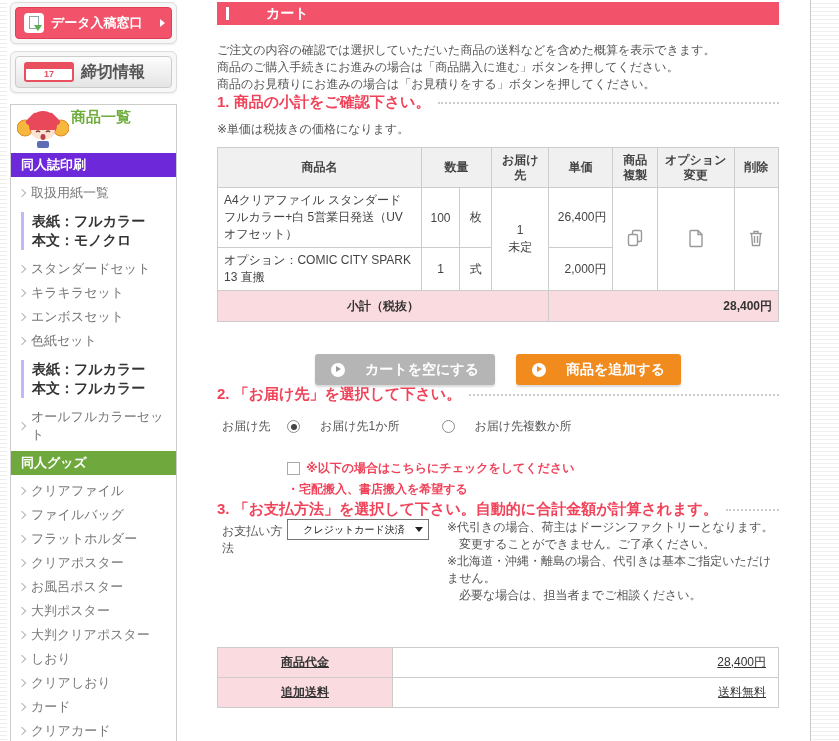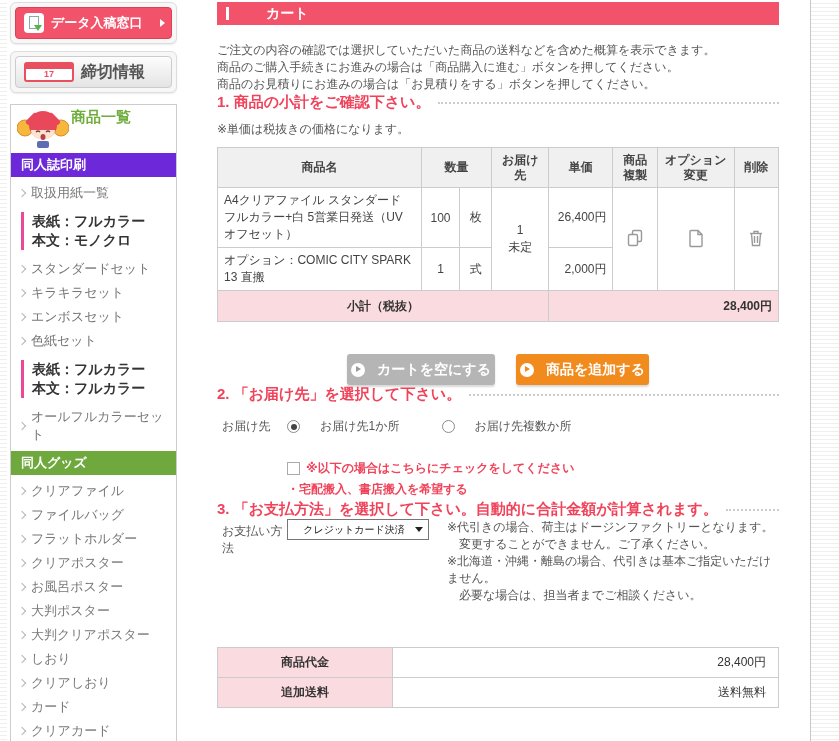--- a/index.html
+++ b/index.html
@@ -28,21 +28,21 @@
 
   .side-panel{margin-top:11px;background:#fff;border:1px solid #ccc;border-bottom:none;}
   .panel-header{display:flex;gap:2px;padding:3px 6px;height:42px;}
   .panel-header .title{color:#6fae3c;font-weight:bold;font-size:15px;}
   .banner{height:24px;line-height:24px;padding-left:10px;color:#fff;font-weight:bold;font-size:13px;}
   .banner.red{background:#6d28d9;}
   .banner.green{background:#6fa83c;}
   .side-list{padding:4px 0;}
   .side-link{display:flex;align-items:center;gap:6px;padding:3px 6px 3px 8px;font-size:13px;color:#777;cursor:pointer;}
   .chev{width:5px;height:5px;border-top:1px solid #b5b5b5;border-right:1px solid #b5b5b5;transform:rotate(45deg);flex:0 0 auto;}
-  .side-bold{border-left:3px solid #ec4899;margin:7px 8px 7px 10px;padding-left:8px;font-size:14px;font-weight:bold;color:#333;line-height:19px;}
+  .side-bold{border-left:3px solid #c4b5fd;margin:7px 8px 7px 10px;padding-left:8px;font-size:14px;font-weight:bold;color:#333;line-height:19px;}
 
   
   .mascot{width:52px;height:40px;position:relative;flex:0 0 auto;}
 
   
   .main{position:absolute;left:210px;top:2px;width:562px;}
   .page-title{background:#f2536a;height:23px;display:flex;align-items:center;padding-left:9px;}
   .page-title .bar{width:3px;height:13px;background:#fff;margin-right:6px;}
   .page-title .txt{color:#fff;font-weight:bold;font-size:14px;margin-left:31px;}
   .intro{margin-top:17px;font-size:12px;color:#555;line-height:17px;}
@@ -58,21 +58,21 @@
   td.c{text-align:center;}
   td.r{text-align:right;}
   td.name{line-height:17px;}
   td.dest{text-align:center;line-height:17px;}
   tr.row1{height:42px;}
   tr.row2{height:24px;}
   tr.subtotal td{background:#fadbdf;font-weight:bold;color:#333;height:22px;}
   .icon-btn{display:inline-block;cursor:pointer;line-height:0;}
 
   .btn-row{margin-top:32px;display:flex;justify-content:center;gap:21px;}
-  .cta{display:flex;align-items:center;gap:12px;height:31px;padding:0 4px;border-radius:3px;color:#fff;font-weight:bold;font-size:14px;cursor:pointer;box-shadow:0 2px 2px rgba(0,0,0,.15);}
+  .cta{display:flex;align-items:center;gap:20px;height:31px;padding:0 16px;border-radius:3px;color:#fff;font-weight:bold;font-size:14px;cursor:pointer;box-shadow:0 2px 2px rgba(0,0,0,.15);}
   .cta.gray{background:#b5b5b5;}
   .cta.orange{background:#f28b1e;}
   .play-icon{width:14px;height:14px;border-radius:50%;background:#fff;position:relative;flex:0 0 auto;}
   .play-icon:after{content:"";position:absolute;left:5px;top:3.5px;width:0;height:0;border-top:3.5px solid transparent;border-bottom:3.5px solid transparent;}
   .cta.gray .play-icon:after{border-left:5px solid #9a9a9a;}
   .cta.orange .play-icon:after{border-left:5px solid #f28b1e;}
 
   .sec2{margin-top:47px;}
   .form-row{display:flex;align-items:center;margin-top:14px;font-size:12px;color:#555;}
   .form-label{width:65px;padding-left:5px;flex:0 0 auto;}
@@ -86,21 +86,21 @@
 
   .sec3{margin-top:46px;}
   .pay-row{display:flex;align-items:flex-start;font-size:12px;color:#555;}
   .pay-row .form-label{padding-top:4px;}
   .select-box{width:142px;height:21px;border:1px solid #767676;background:#fff;display:flex;align-items:center;box-sizing:border-box;padding:0 5px;cursor:pointer;flex:0 0 auto;margin-right:18px;}
   .select-box .val{flex:1;font-size:10px;color:#222;text-align:center;}
   .select-box .arr{width:0;height:0;border-top:5px solid #222;border-left:4px solid transparent;border-right:4px solid transparent;}
   .pay-notes{line-height:17px;}
   .pay-notes .indent{padding-left:12px;}
 
-  table.totals{margin-top:43px;width:562px;border-collapse:collapse;table-layout:fixed;font-size:12px;color:#333;}
+  table.totals{margin-top:43px;width:562px;border-collapse:collapse;table-layout:fixed;font-size:12px;color:#333;text-decoration:underline;}
   table.totals td{border:1px solid #ccc;height:29px;padding:0 12px;}
   table.totals td.lab{background:#fadbdf;text-align:center;font-weight:bold;width:150px;}
   table.totals td.val{text-align:right;background:#fff;}
 </style>
 </head>
 <body>
 
 <div class="content">
 
   <div class="sidebar">

